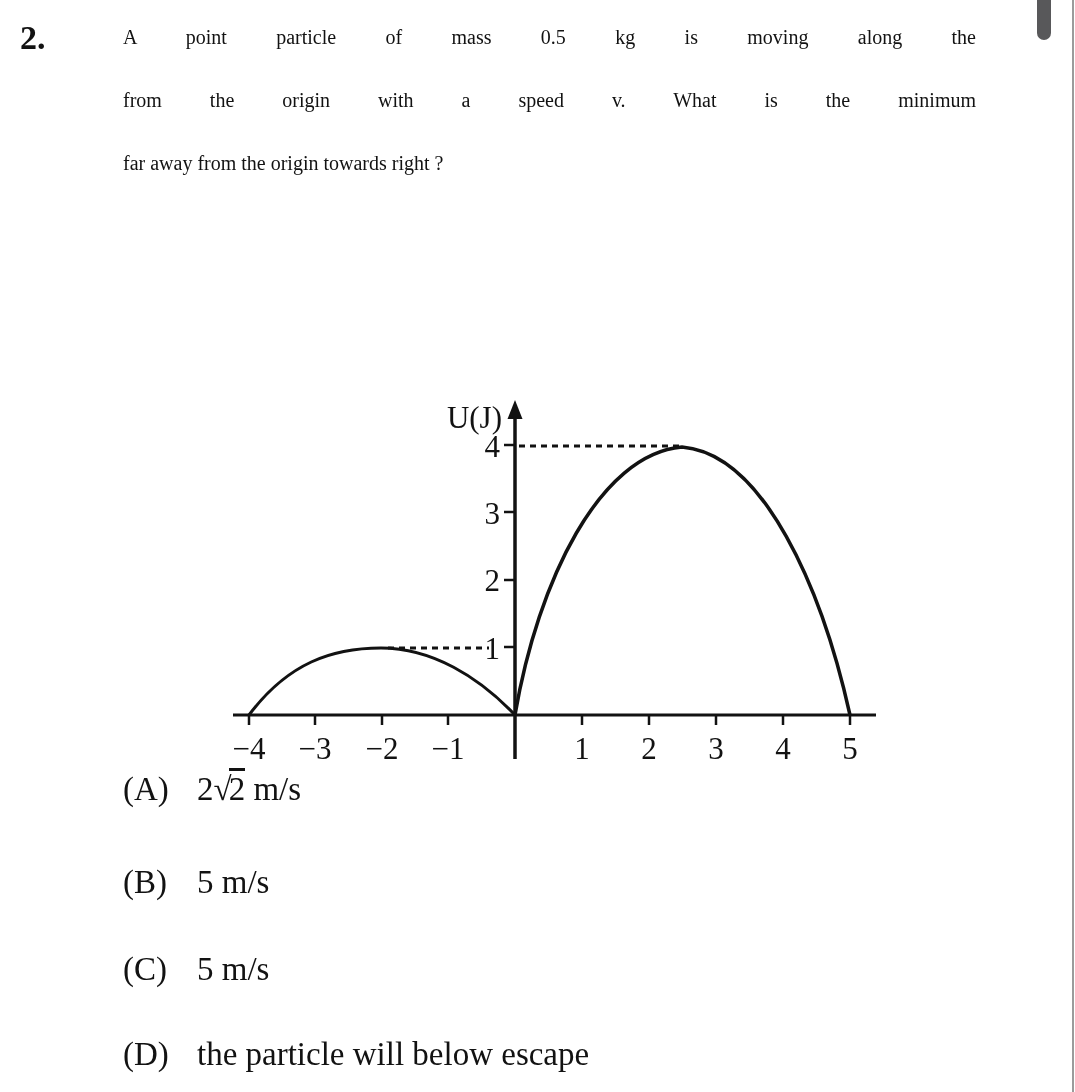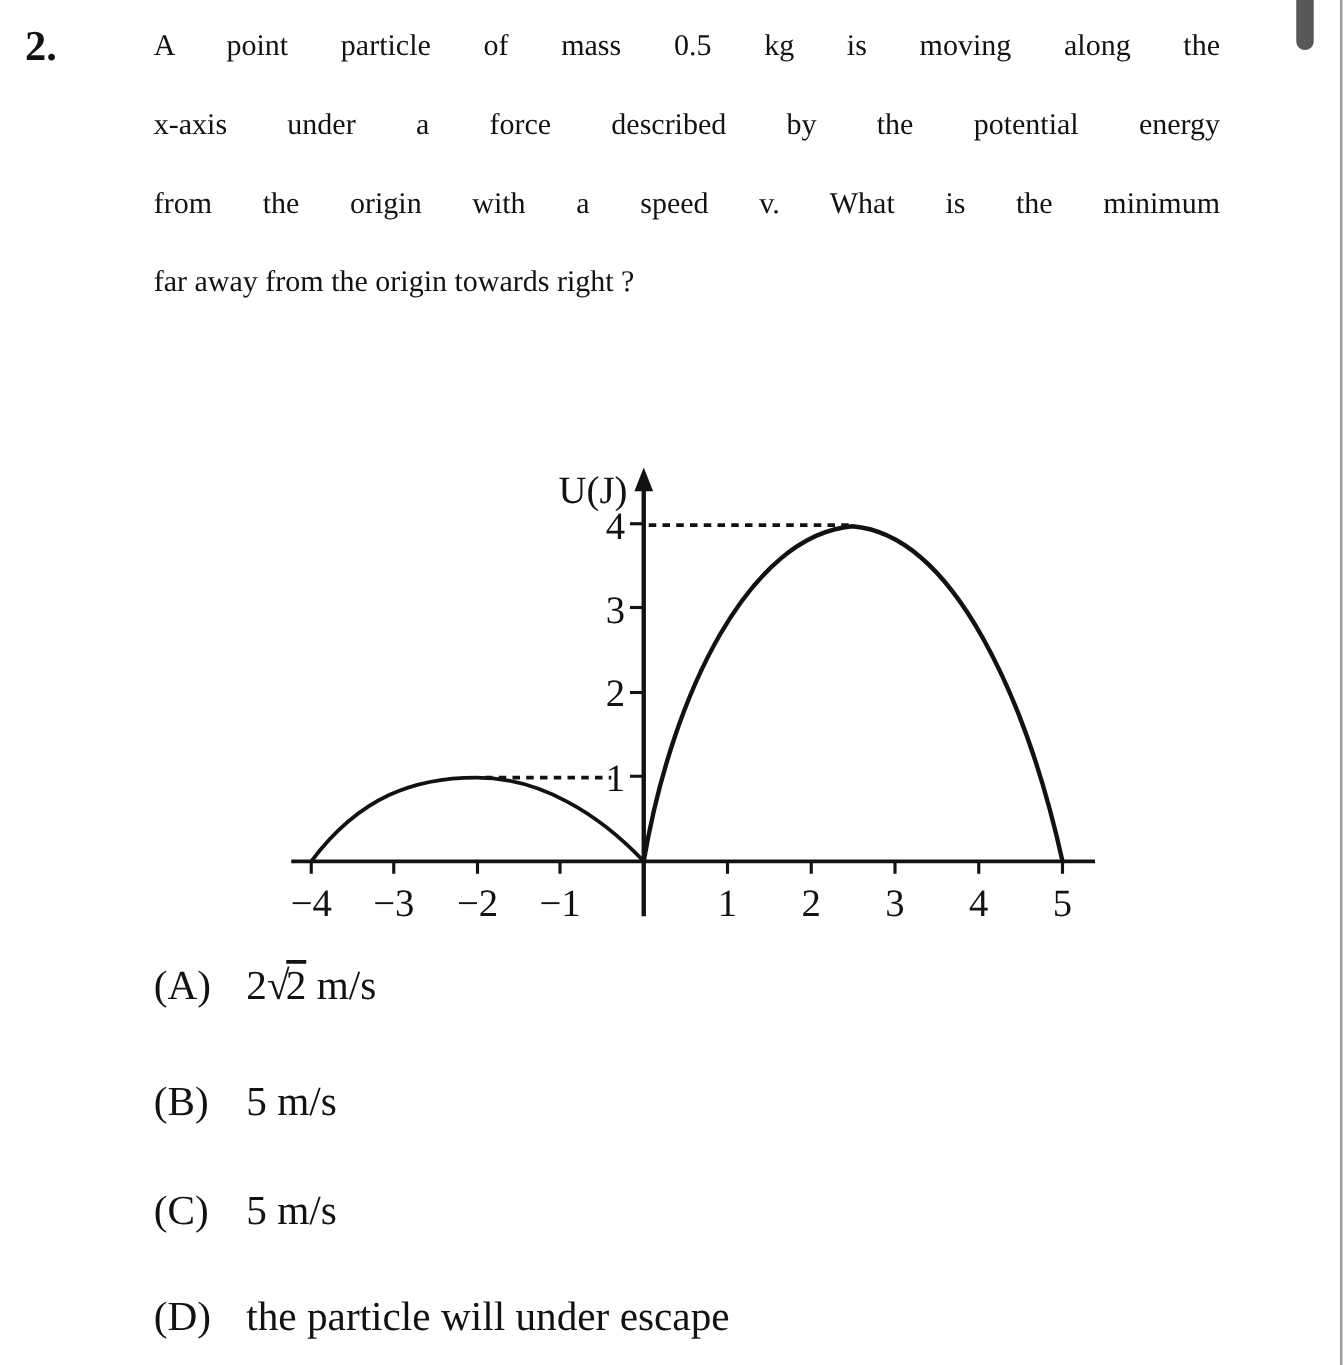--- a/index.html
+++ b/index.html
@@ -7,25 +7,25 @@
     width:1075px;height:1092px;position:relative;overflow:hidden;
     background:#ffffff;color:#121212;
     font-family:"Liberation Serif","DejaVu Serif",serif;
   }
   .qnum{
     position:absolute;left:20px;top:6px;width:90px;height:63px;line-height:63px;
     font-size:34px;font-weight:bold;
   }
   .para{position:absolute;left:123px;top:6px;width:853px;}
   .para .line{
-    display:block;height:63px;line-height:63px;font-size:24px;
+    display:block;height:63px;line-height:63px;font-size:20px;
     text-align:justify;text-align-last:justify;white-space:nowrap;
   }
   .para .line.last{text-align-last:left;}
-  .graph{position:absolute;left:220px;top:369px;width:680px;height:378px;}
+  .graph{position:absolute;left:220px;top:395px;width:680px;height:378px;}
   .graph svg{width:100%;height:100%;}
   .graph text{font-family:"Liberation Serif","DejaVu Serif",serif;fill:#121212;}
   .opts{position:absolute;left:123px;top:0;width:900px;}
   .opt{
     position:absolute;left:0;height:52px;line-height:52px;font-size:33px;
     white-space:nowrap;display:flex;
   }
   .opt .lab{display:inline-block;min-width:62px;margin-right:12px;}
   .opt-a{top:763px;} .opt-b{top:856px;} .opt-c{top:943px;} .opt-d{top:1028px;}
   .rad{border-top:3px solid #121212;padding-top:0px;margin-left:-3px;}
@@ -38,21 +38,20 @@
     position:absolute;left:1072px;top:0;width:2px;height:1092px;background:#9b9b9b;
   }
 </style>
 </head>
 <body>
 
 <div class="qnum">2.</div>
 
 <div class="para">
   <span class="line">A point particle of mass 0.5 kg is moving along the</span>
-  <span class="line">x-axis under a force described by the potential energy</span>
   <span class="line">from the origin with a speed v. What is the minimum</span>
   <span class="line last">far away from the origin towards right ?</span>
 </div>
 
 <div class="graph">
   <svg viewBox="220 383 680 378">
 
     <line x1="233" y1="703" x2="876" y2="703" stroke="#121212" stroke-width="3"></line>
     <line x1="515" y1="747" x2="515" y2="402" stroke="#121212" stroke-width="3.5"></line>
     <polygon points="515,388 507.5,407 522.5,407" fill="#121212"></polygon>
@@ -104,18 +103,18 @@
   <div class="opt opt-b">
     <span class="lab">(B)</span>
     <span><span>5 m/s</span><span></span></span>
   </div>
   <div class="opt opt-c">
     <span class="lab">(C)</span>
     <span><span>5 m/s</span><span></span></span>
   </div>
   <div class="opt opt-d">
     <span class="lab">(D)</span>
-    <span><span>the particle will under escape</span><span></span></span>
+    <span><span>the particle will below escape</span><span></span></span>
   </div>
 </div>
 
 <div class="scroll-thumb"></div>
 <div class="right-border"></div>
 
 </body></html>

